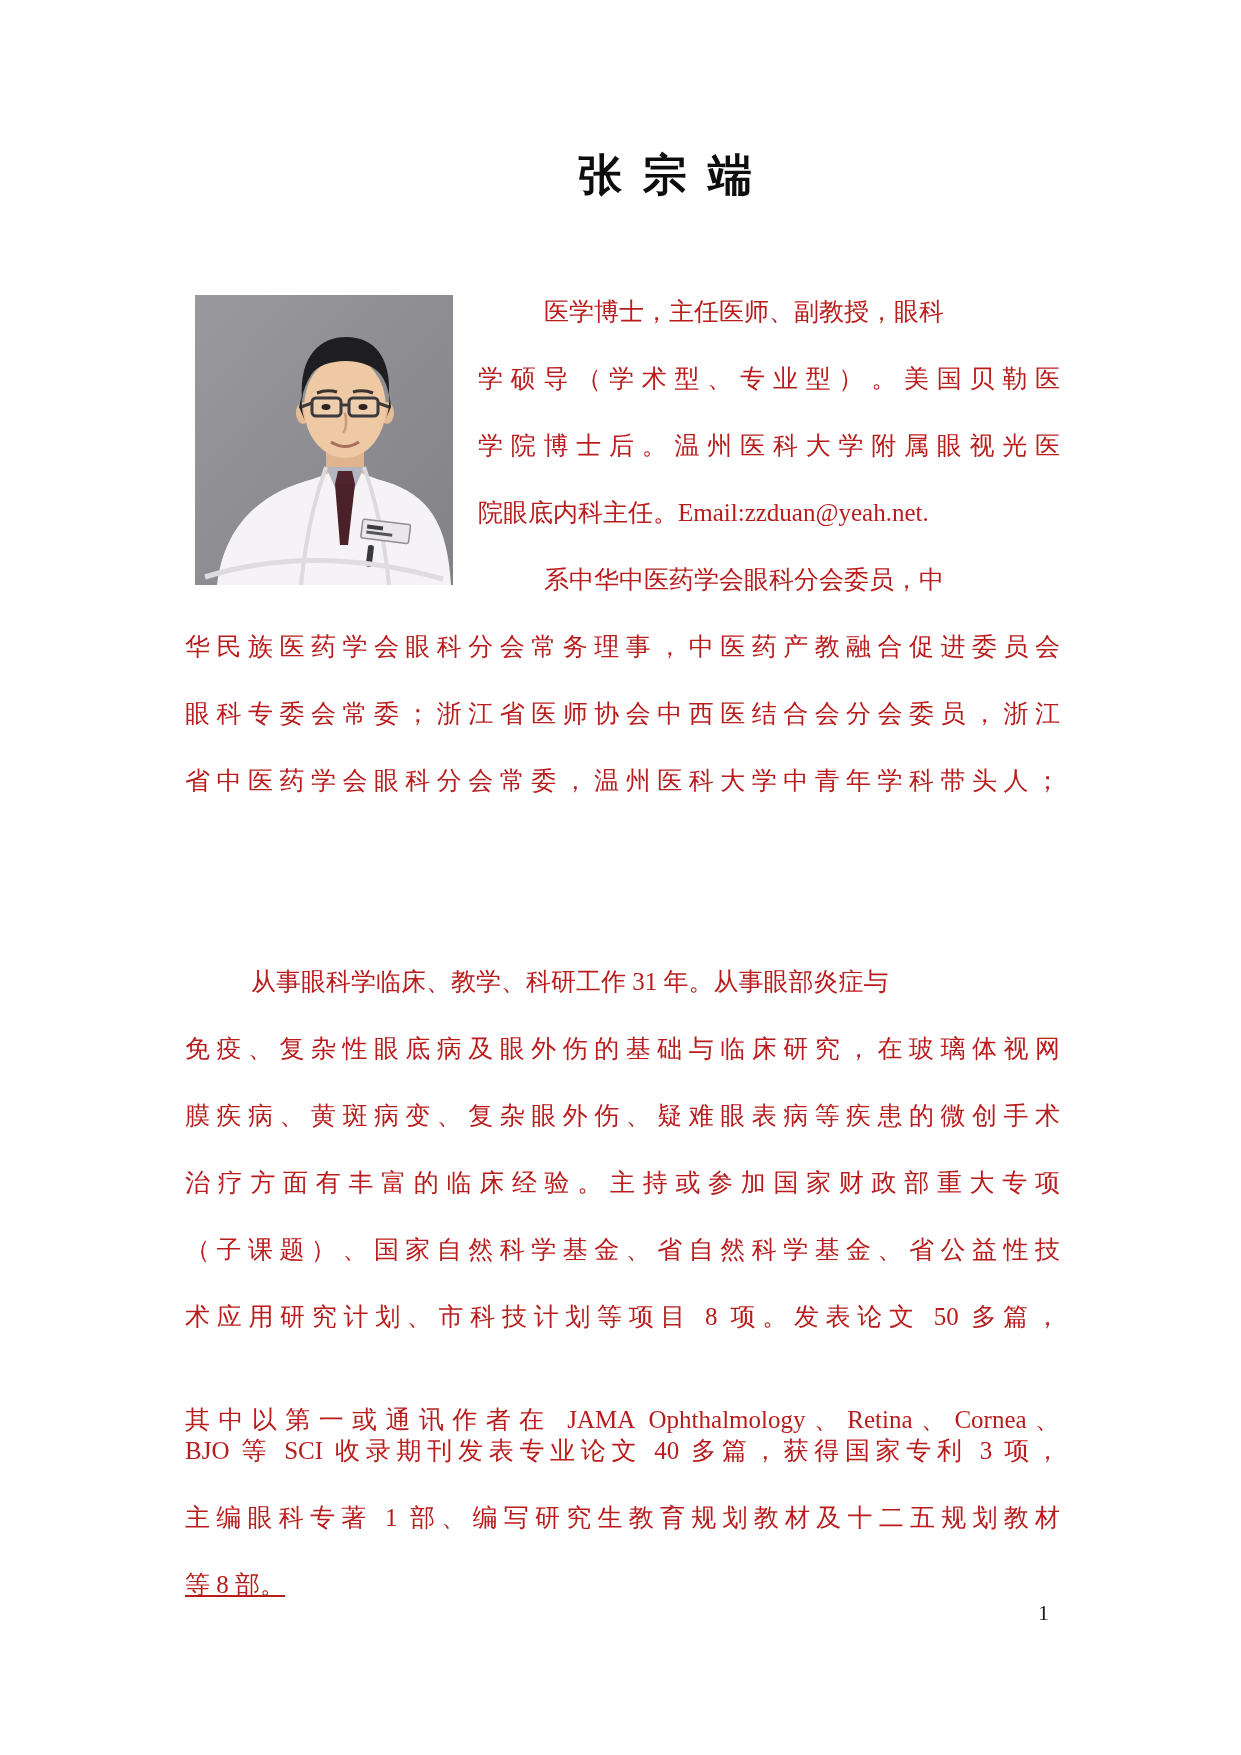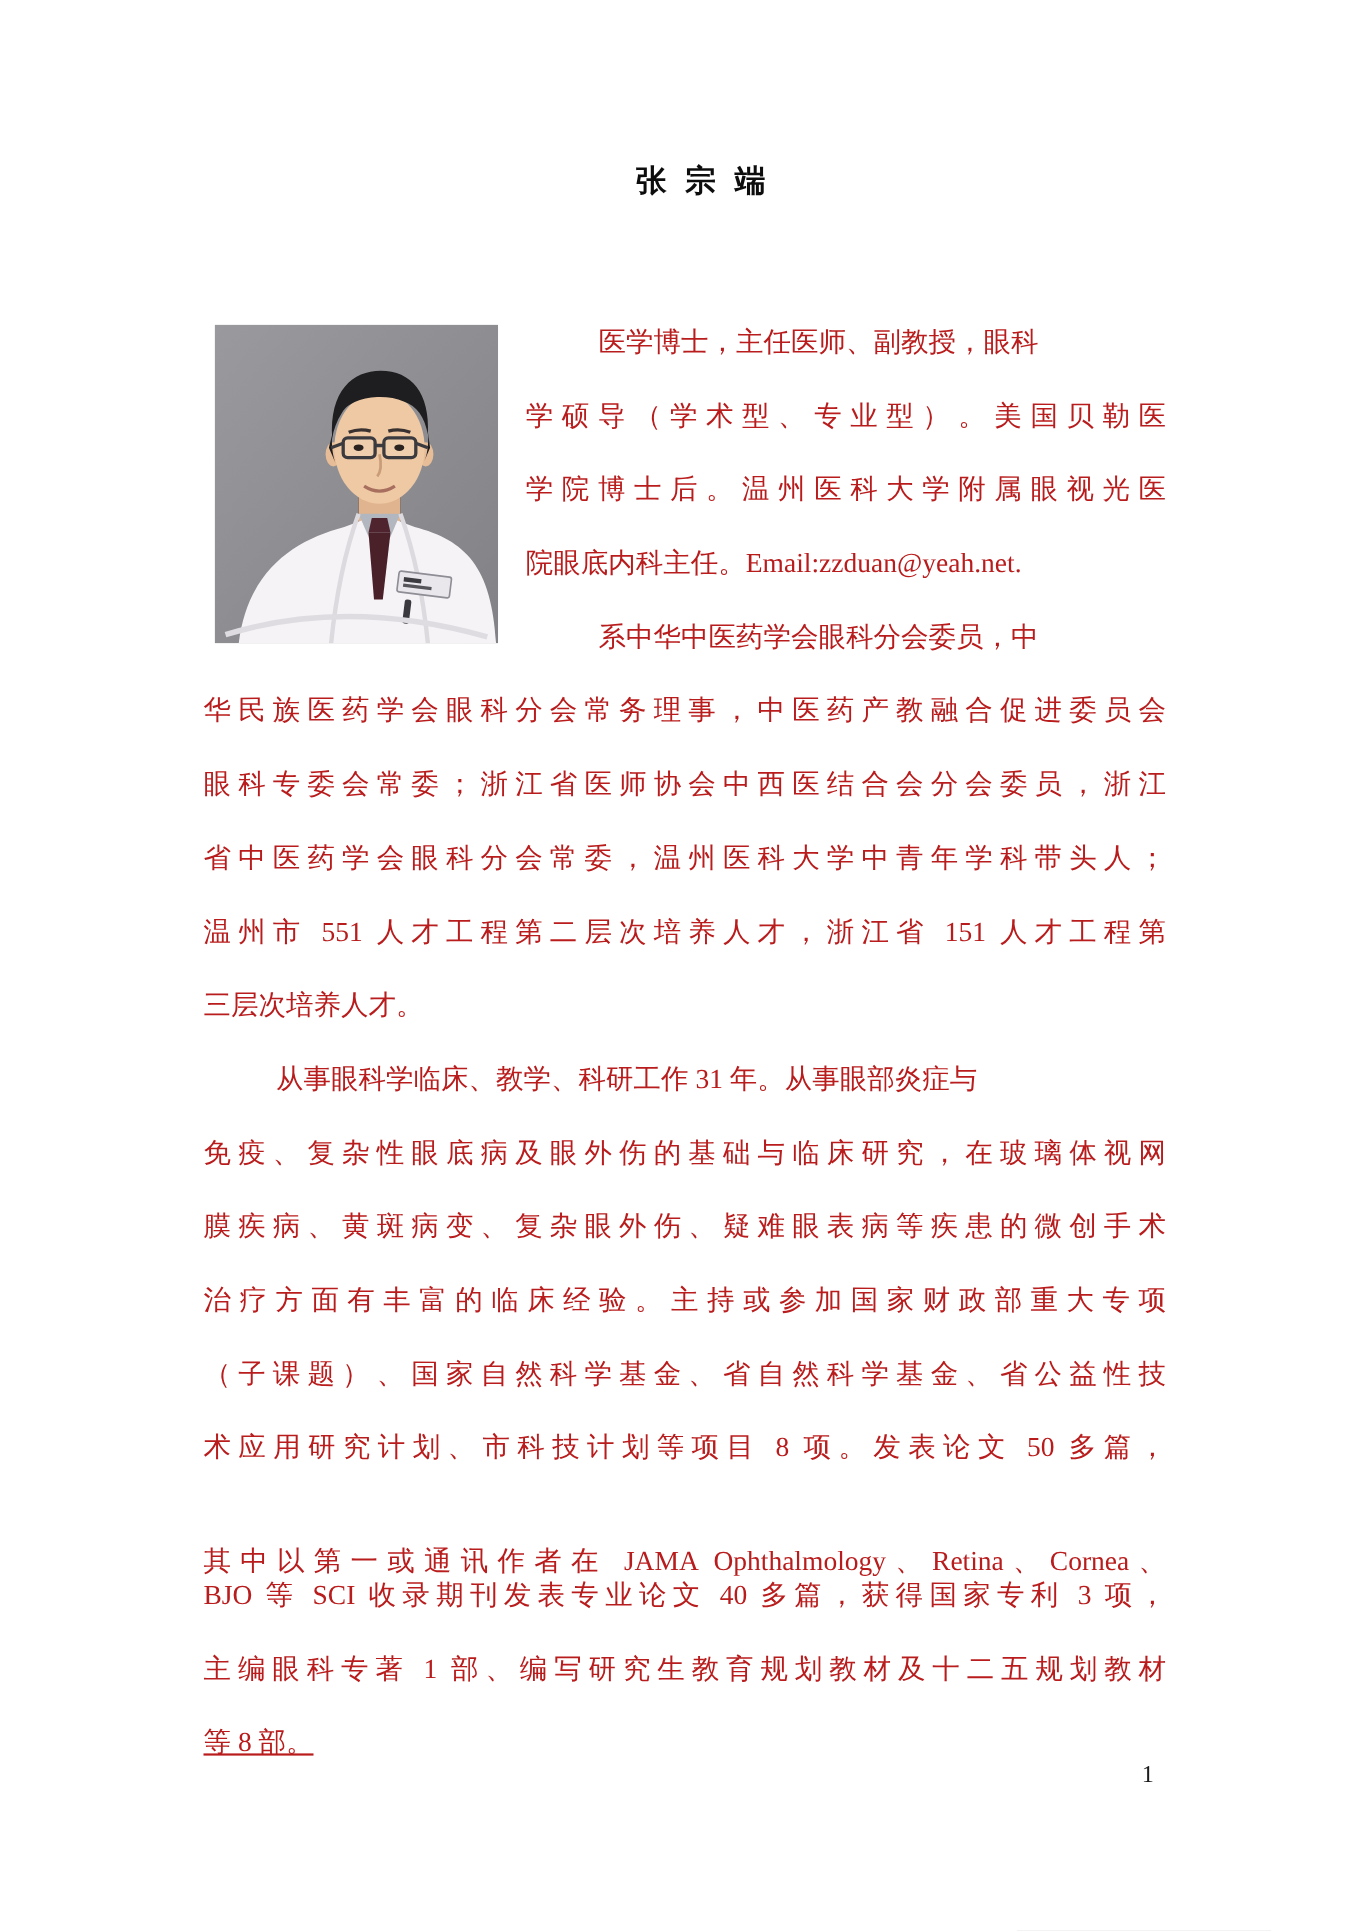--- a/index.html
+++ b/index.html
@@ -8,21 +8,21 @@
     width:1241px;height:1755px;
     background:#ffffff;
     margin:0 auto;
     overflow:hidden;
     font-family:"Liberation Serif","DejaVu Serif",serif;
     color:#141414;
   }
   .doc-title{
     position:absolute;
     top:146px;left:578px;
-    font-size:28px;
+    font-size:44px;
     font-weight:700;
     letter-spacing:2px;
     word-spacing:6px;
     white-space:nowrap;
     color:#0d0d0d;
   }
   .photo-frame{
     position:absolute;
     left:195px;top:295px;
     width:258px;height:290px;
@@ -119,22 +119,20 @@
 
   <div class="line" style="top:292px;left:544px;">医学博士，主任医师、副教授，眼科</div>
   <div class="line just w-wrap" style="top:359px;left:478px;">学硕导（学术型、专业型）。美国贝勒医</div>
   <div class="line just w-wrap" style="top:426px;left:478px;">学院博士后。温州医科大学附属眼视光医</div>
   <div class="line" style="top:493px;left:478px;">院眼底内科主任。Email:zzduan@yeah.net.</div>
 
   <div class="line" style="top:560px;left:544px;">系中华中医药学会眼科分会委员，中</div>
   <div class="line just w-full" style="top:627px;left:185px;">华民族医药学会眼科分会常务理事，中医药产教融合促进委员会</div>
   <div class="line just w-full" style="top:694px;left:185px;">眼科专委会常委；浙江省医师协会中西医结合会分会委员，浙江</div>
   <div class="line just w-full" style="top:761px;left:185px;">省中医药学会眼科分会常委，温州医科大学中青年学科带头人；</div>
-  <div class="line just w-full" style="top:828px;left:185px;">温州市 551 人才工程第二层次培养人才，浙江省 151 人才工程第</div>
-  <div class="line" style="top:895px;left:185px;">三层次培养人才。</div>
 
   <div class="line" style="top:962px;left:251px;">从事眼科学临床、教学、科研工作 31 年。从事眼部炎症与</div>
   <div class="line just w-full" style="top:1029px;left:185px;">免疫、复杂性眼底病及眼外伤的基础与临床研究，在玻璃体视网</div>
   <div class="line just w-full" style="top:1096px;left:185px;">膜疾病、黄斑病变、复杂眼外伤、疑难眼表病等疾患的微创手术</div>
   <div class="line just w-full" style="top:1163px;left:185px;">治疗方面有丰富的临床经验。主持或参加国家财政部重大专项</div>
   <div class="line just w-full" style="top:1230px;left:185px;">（子课题）、国家自然科学基金、省自然科学基金、省公益性技</div>
   <div class="line just w-full" style="top:1297px;left:185px;">术应用研究计划、市科技计划等项目 8 项。发表论文 50 多篇，</div>
   <div class="line just w-full" style="top:1364px;left:185px;margin-top:36px;">其中以第一或通讯作者在 JAMA Ophthalmology、Retina、Cornea、</div>
   <div class="line just w-full" style="top:1431px;left:185px;">BJO 等 SCI 收录期刊发表专业论文 40 多篇，获得国家专利 3 项，</div>
   <div class="line just w-full" style="top:1498px;left:185px;">主编眼科专著 1 部、编写研究生教育规划教材及十二五规划教材</div>

